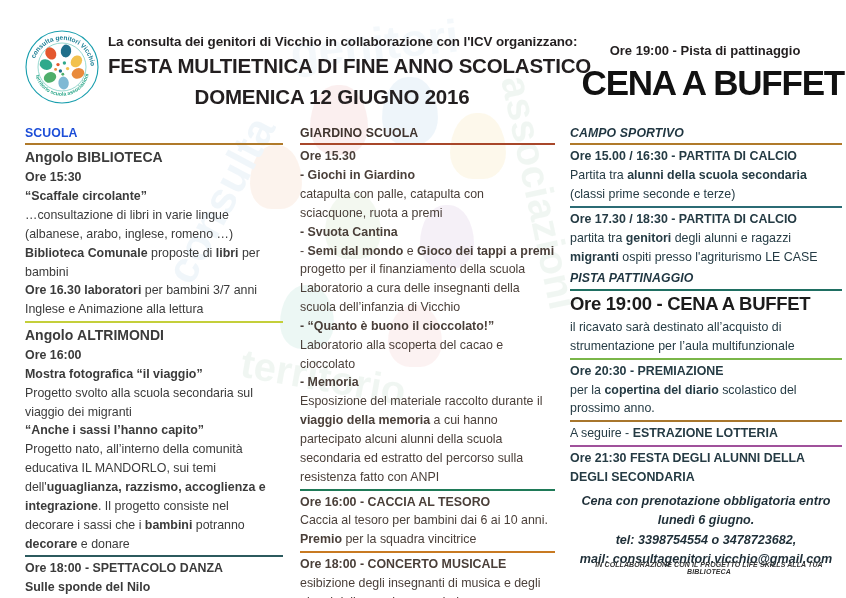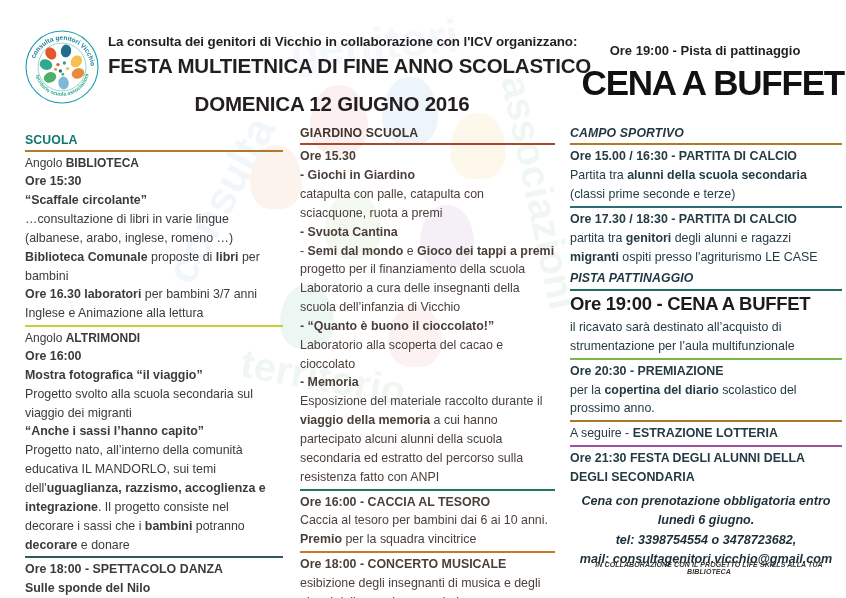--- a/index.html
+++ b/index.html
@@ -37,21 +37,21 @@
   }
   .hdr-line1{
     font-size:13.4px;font-weight:700;color:#231f20;letter-spacing:-.1px;
     white-space:nowrap;
   }
   .hdr-line2{
     font-size:20.5px;font-weight:700;color:#231f20;margin-top:5px;
     letter-spacing:-.2px;white-space:nowrap;
   }
   .hdr-line3{
-    font-size:20.5px;font-weight:700;color:#231f20;margin-top:14px;
+    font-size:20.5px;font-weight:700;color:#231f20;margin-top:7px;
     letter-spacing:-.2px;white-space:nowrap;
   }
   .hdr-right{
     position:absolute;left:566px;top:36px;width:278px;margin-top:7px;
   }
   .hdr-r1{font-size:13px;font-weight:700;color:#231f20;text-align:center;}
   .hdr-r2{
     font-size:35px;font-weight:700;color:#111;margin-top:5px;
     letter-spacing:-1.2px;text-align:right;
   }
@@ -59,31 +59,31 @@
   
   .cols{position:absolute;top:126px;left:0;width:846px;z-index:2;}
   .col{position:absolute;top:0;}
   .col1{left:25px;width:258px;color:#3b3b3b;}
   .col2{left:300px;width:255px;color:#4a3f39;}
   .col3{left:570px;width:272px;color:#253b44;}
 
   .sec-title{
     font-size:12.3px;font-weight:700;letter-spacing:.1px;line-height:1.25;
   }
-  .col1 .sec-title{color:#0f766e;margin-top:7px;}
+  .col1 .sec-title{color:#1d4ed8;}
   .col2 .sec-title{color:#3f332d;}
   .col3 .sec-title{color:#1f3540;font-style:italic;}
 
   .rule{height:2px;width:100%;margin:2px 0 2px 0;border:0;}
 
   .ln{
     font-size:12.4px;line-height:1.52;margin:0;
   }
   .b{font-weight:700;}
-  .hdline{font-weight:400;font-size:12px;line-height:1.5;}
+  .hdline{font-weight:700;font-size:14px;line-height:1.5;}
   .big-ore{
     font-size:18.5px;font-weight:700;color:#1c1c1c;line-height:1.2;
     letter-spacing:-.3px;margin:2px 0 3px 0;
   }
   .ital{
     font-style:italic;font-weight:700;font-size:12.6px;line-height:1.55;
     text-align:center;color:#1f2f38;
   }
   .footer-note{
     position:absolute;left:578px;top:561px;width:262px;

